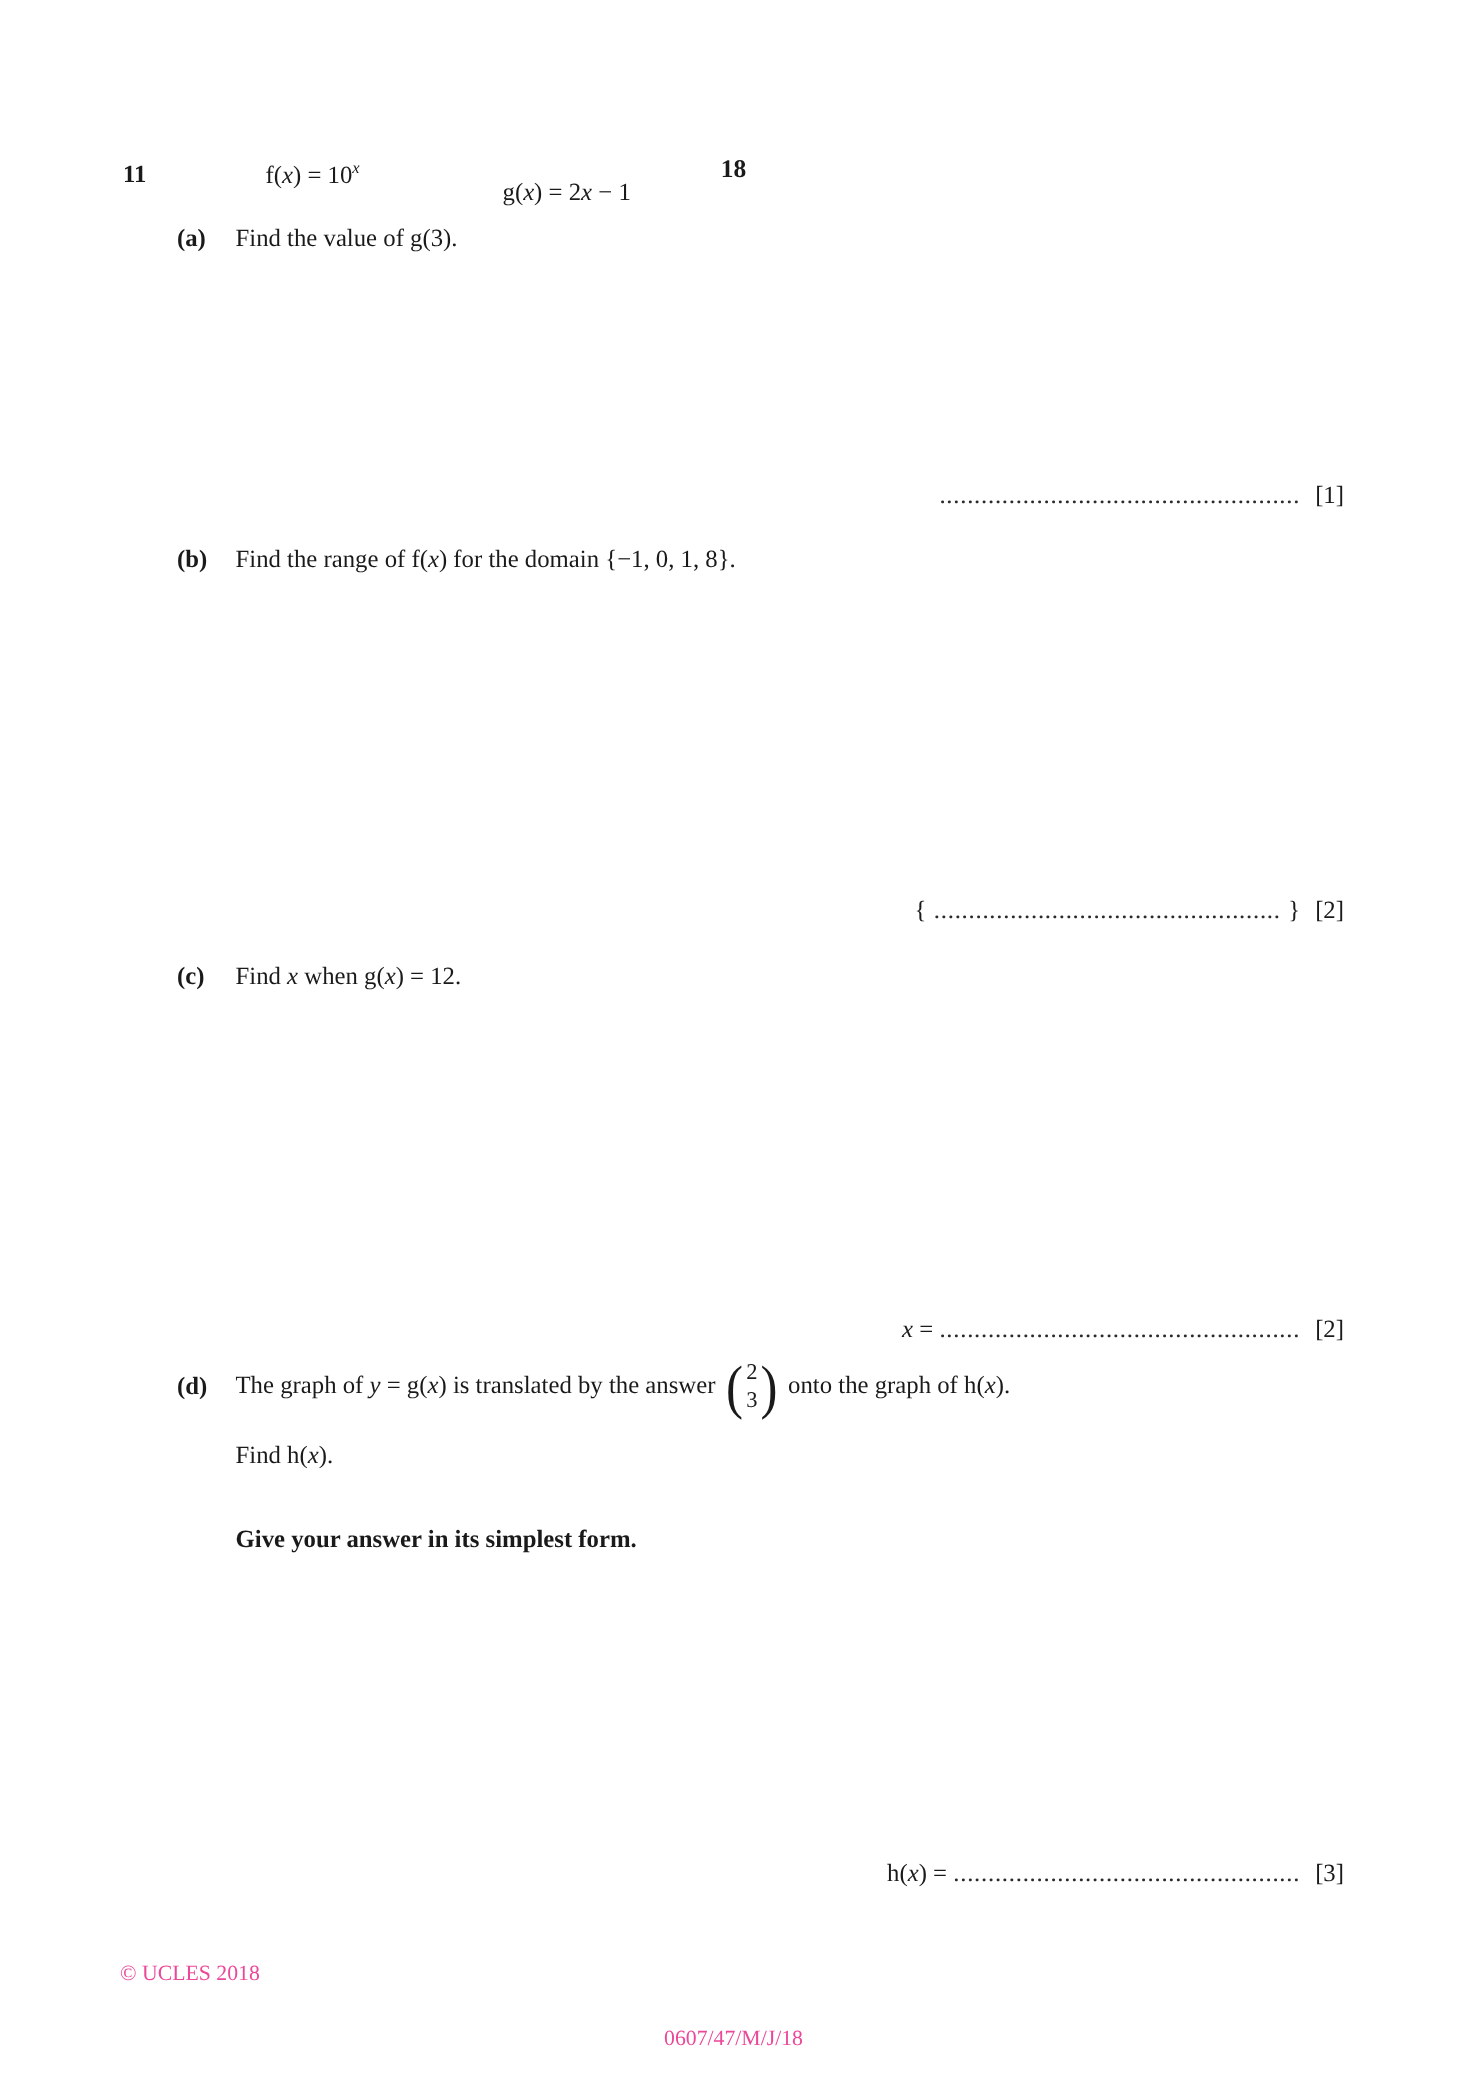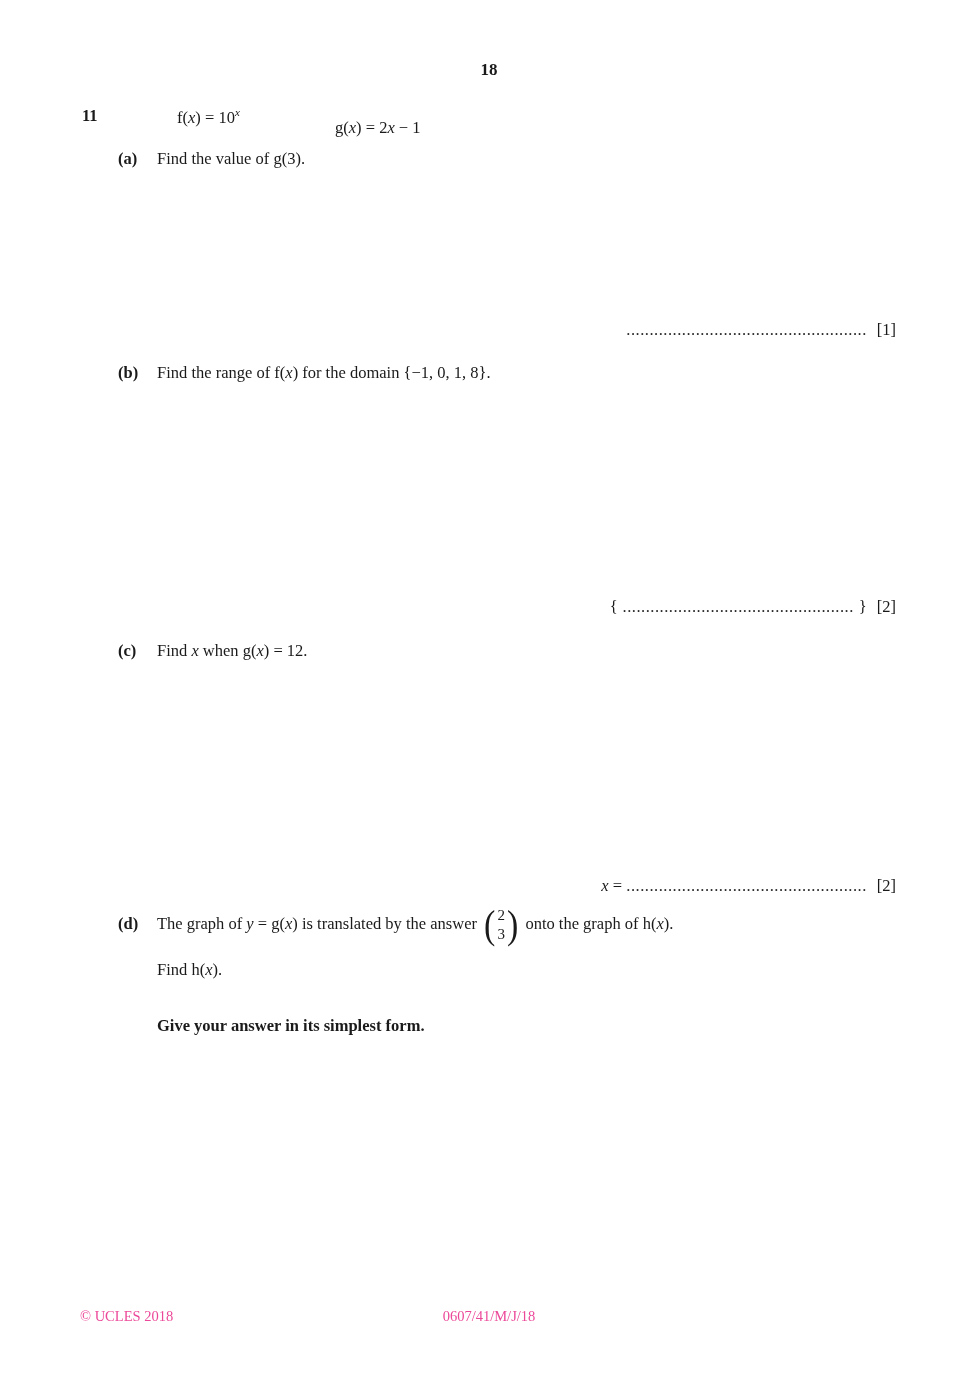--- a/index.html
+++ b/index.html
@@ -48,21 +48,21 @@
   .vcol {
     display: inline-flex;
     flex-direction: column;
     align-items: center;
     font-size: 15px;
     line-height: 1.25;
     padding: 0 1px;
   }
   .part-label { display: inline-block; width: 39px; font-weight: bold; }
   .footer { font-size: 14.5px; color: #ec4899; }
-  .center-line { left: 0; width: 100%; text-align: center; }
+  .center-line { left: 0; width: 100%; text-align: center; margin-top: 43px; }
 </style>
 </head>
 <body>
 
 <div class="page">
 
   <div class="abs center-line bold" style="top: 60px; font-size: 17px;">18</div>
 
   <div class="abs bold" style="top: 106px; left: 82px;">11</div>
 
@@ -110,17 +110,20 @@
   </div>
 
   <div class="abs" style="top: 960px; left: 157px;">
     <span>Find h(</span><span class="var">x</span><span>).</span>
   </div>
 
   <div class="abs" style="top: 1016px; left: 157px; font-weight: bold;">
     <span>Give your answer in its simplest form.</span>
   </div>
 
+  <div class="abs answer-line" style="top: 1239px;">
+    <span>h(</span><span class="var">x</span><span>) = </span><span class="dots">..................................................</span><span class="marks">[3]</span>
+  </div>
 
   <div class="abs footer" style="top: 1308px; left: 80px;">© UCLES 2018</div>
-  <div class="abs footer center-line" style="top: 1308px;">0607/41/M/J/18</div>
+  <div class="abs footer center-line" style="top: 1308px;">0607/47/M/J/18</div>
 
 </div>
 
 </body></html>

